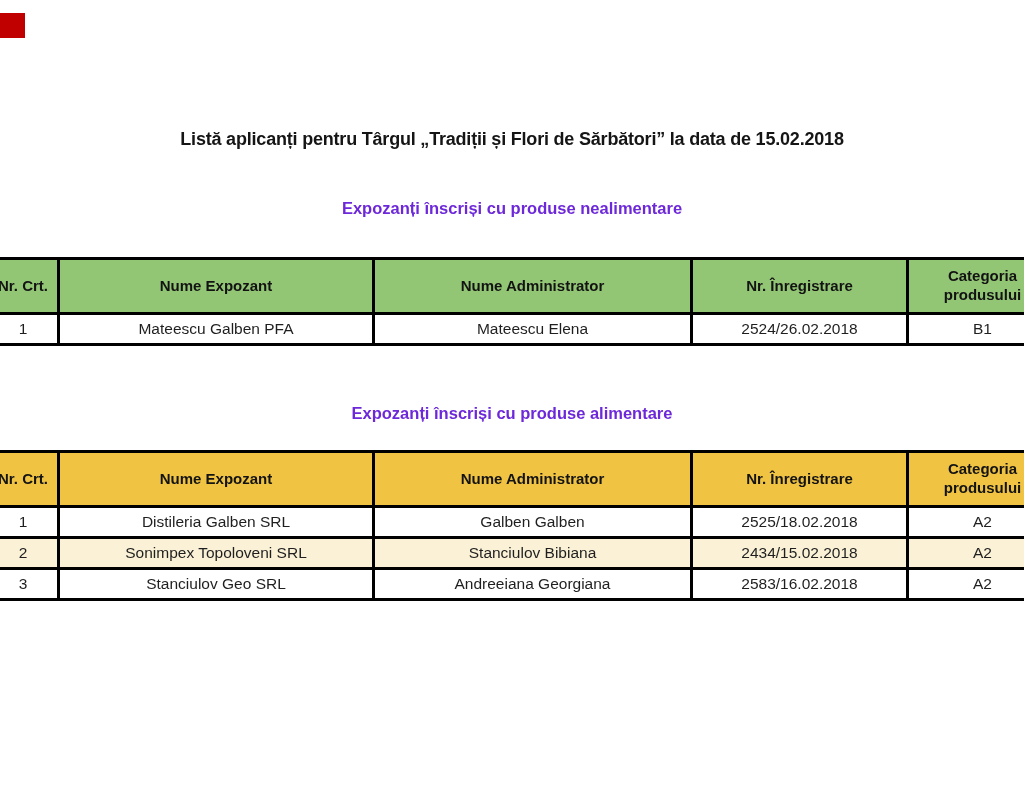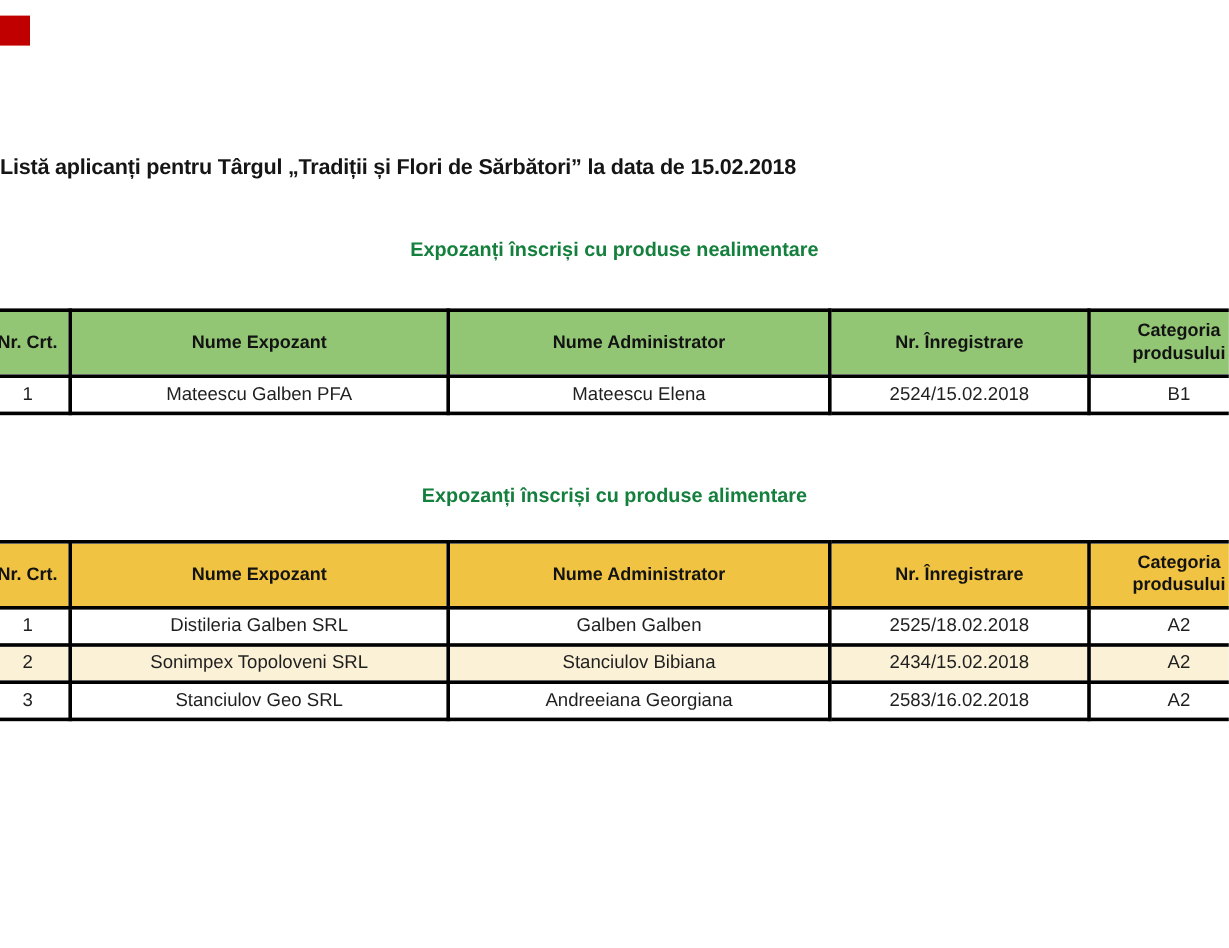--- a/index.html
+++ b/index.html
@@ -23,34 +23,34 @@
   .red-marker {
     position: absolute;
     left: 0; top: 13px;
     width: 25px; height: 25px;
     background: var(--corner_marker, #C00000);
   }
   .doc-title {
     position: absolute;
     top: 129px; left: 0;
     width: 1024px;
-    text-align: left;
+    text-align: center;
     font-weight: 700;
     font-size: 18px;
     letter-spacing: -0.2px;
     color: #151515;
   }
   .subtitle {
     position: absolute;
     left: 0;
     width: 1024px;
     text-align: center;
     font-weight: 700;
     font-size: 16.5px;
-    color: #15803d;
+    color: #6d28d9;
   }
   #subtitle-1 { top: 199px; }
   #subtitle-2 { top: 404px; }
   table.tbl {
     position: absolute;
     left: -14px;
     border-collapse: collapse;
     table-layout: fixed;
     width: 1070px;
   }
@@ -110,21 +110,21 @@
       <th>Nume Administrator</th>
       <th>Nr. Înregistrare</th>
       <th>Categoria produsului</th>
     </tr>
   </thead>
   <tbody>
     <tr>
       <td>1</td>
       <td>Mateescu Galben PFA</td>
       <td>Mateescu Elena</td>
-      <td>2524/15.02.2018</td>
+      <td>2524/26.02.2018</td>
       <td>B1</td>
     </tr>
   </tbody>
 </table>
 
 <div class="subtitle" id="subtitle-2">Expozanți înscriși cu produse alimentare</div>
 
 <table class="tbl" id="table-2">
   <colgroup>
     <col class="c-nr">

